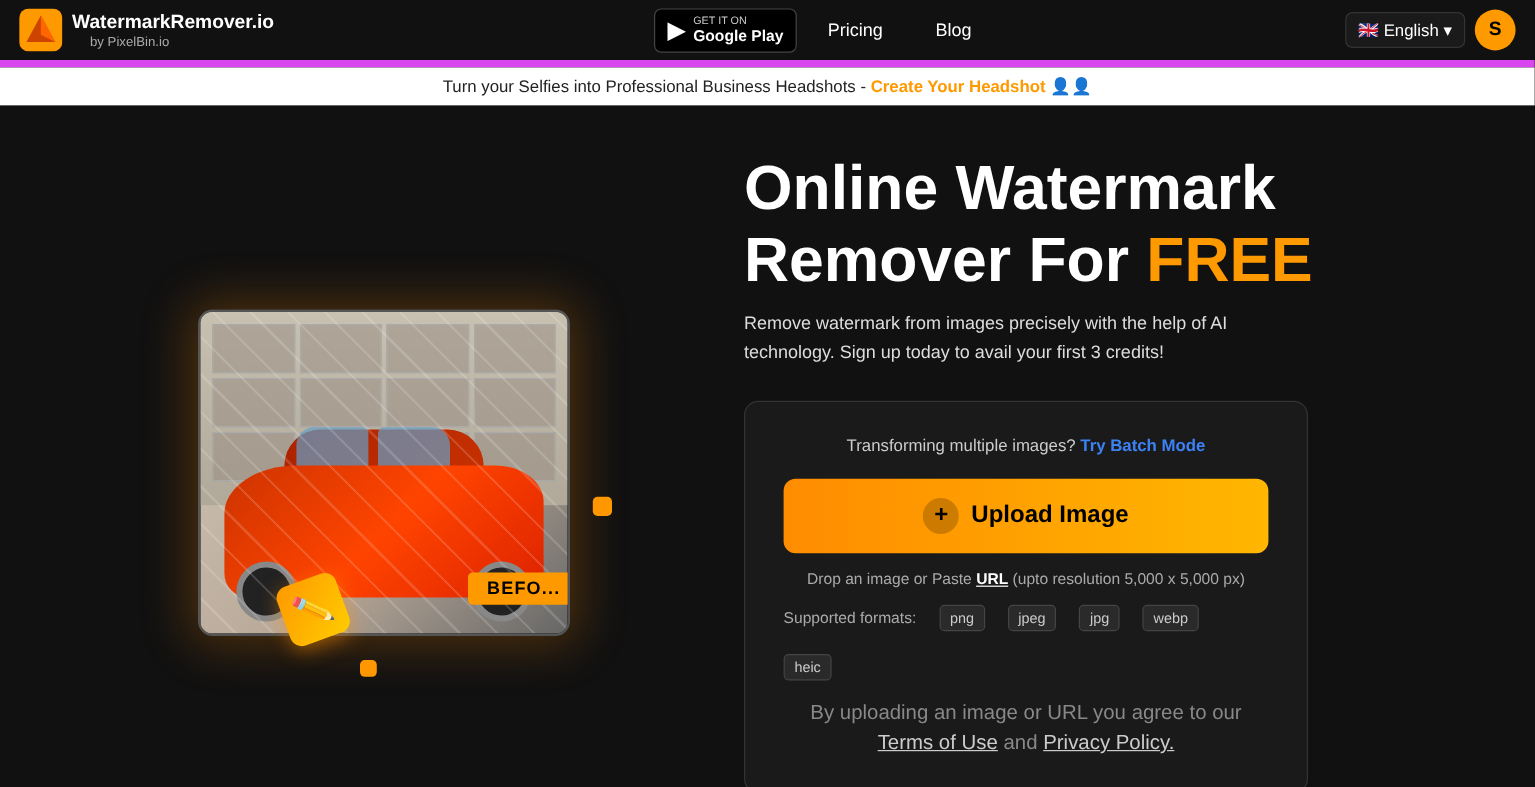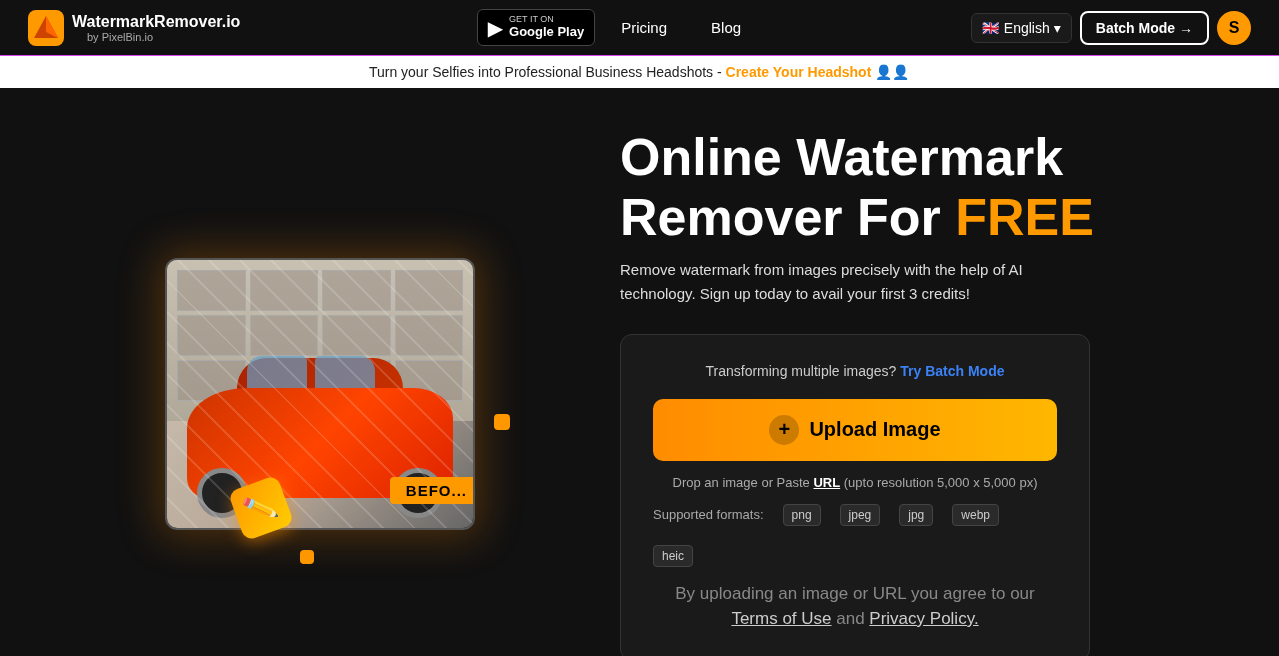--- a/index.html
+++ b/index.html
@@ -3,23 +3,23 @@
   <meta charset="utf-8">
   <style>
     * { margin: 0; padding: 0; box-sizing: border-box; }
     body { font-family: -apple-system, BlinkMacSystemFont, 'Segoe UI', sans-serif; background: #111; color: #fff; overflow-x: hidden; }
 
     
     .navbar {
       background: #111;
       display: flex;
       align-items: center;
-      padding: 0 28px;
+      padding: 0 16px;
       height: 56px;
-      border-bottom: 1px solid #d946ef;
+      border-bottom: 6px solid #d946ef;
       position: relative;
       z-index: 10;
     }
     .navbar-logo {
       display: flex;
       align-items: center;
       gap: 8px;
       text-decoration: none;
       color: #fff;
       margin-right: 24px;
@@ -275,21 +275,20 @@
     <button class="nav-link">Pricing</button>
     <button class="nav-link">Blog</button>
   </div>
 
   <div class="navbar-right">
     <div class="lang-btn">
       <span>🇬🇧</span>
       <span>English</span>
       <span>▾</span>
     </div>
-    <button class="btn-batch">Batch Mode →</button>
     <div class="avatar-circle">S</div>
   </div>
 </nav>
 
 <div class="announcement-bar">
   <span>Turn your Selfies into Professional Business Headshots -</span>
   <a href="#">Create Your Headshot</a>
   <span> 👤👤</span>
 </div>
 

